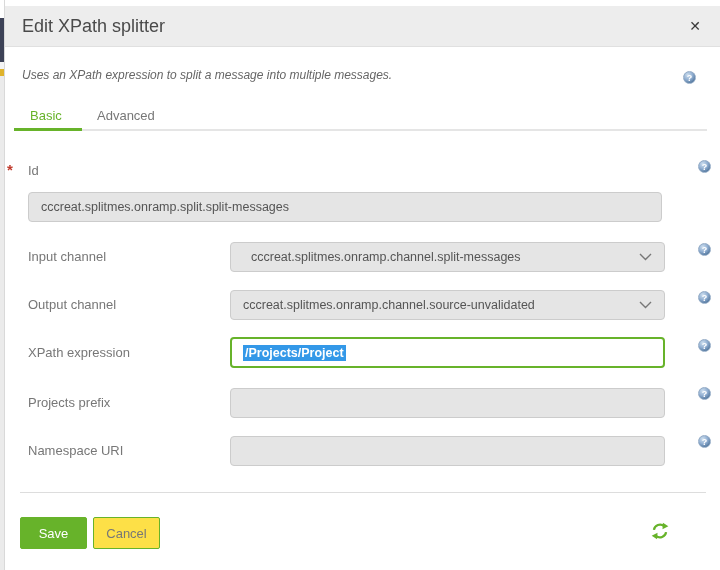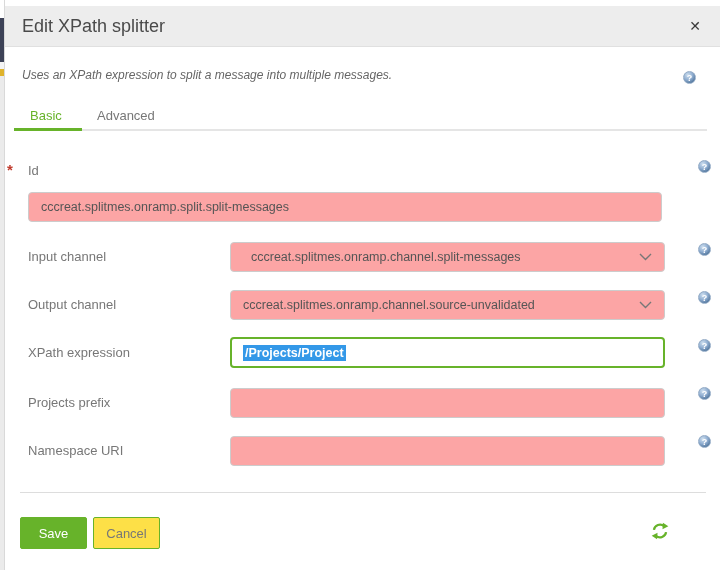--- a/index.html
+++ b/index.html
@@ -60,21 +60,21 @@
   .tab-basic { left: 30px; color: var(--green); }
   .tab-advanced { left: 97px; color: #777; }
   .tab-baseline { position: absolute; left: 14px; top: 129px; width: 693px; height: 2px; background: #e5e5e5; }
   .tab-underline { position: absolute; left: 14px; top: 128px; width: 68px; height: 3px; background: var(--green); }
 
   
   .req-star { position: absolute; left: 7px; top: 161px; color: #c0392b; font-size: 15px; font-weight: bold; }
   .fld-label { position: absolute; left: 28px; font-size: 13px; color: #777; }
 
   .txt-input, .sel-input {
-    position: absolute; height: 30px; background: #fca5a5;
+    position: absolute; height: 30px; background: #e5e5e5;
     border: 1px solid #ccc; border-radius: 4px;
     font-size: 12.5px; color: #555; padding: 0 12px;
     font-family: "Liberation Sans", sans-serif;
   }
   .sel-input { display: flex; align-items: center; justify-content: space-between; cursor: pointer; }
   .sel-value { white-space: nowrap; overflow: hidden; }
   .chev { flex: 0 0 auto; margin-left: 8px; display: block; }
 
   .xpath-box {
     position: absolute; left: 230px; top: 337px; width: 435px; height: 31px;

